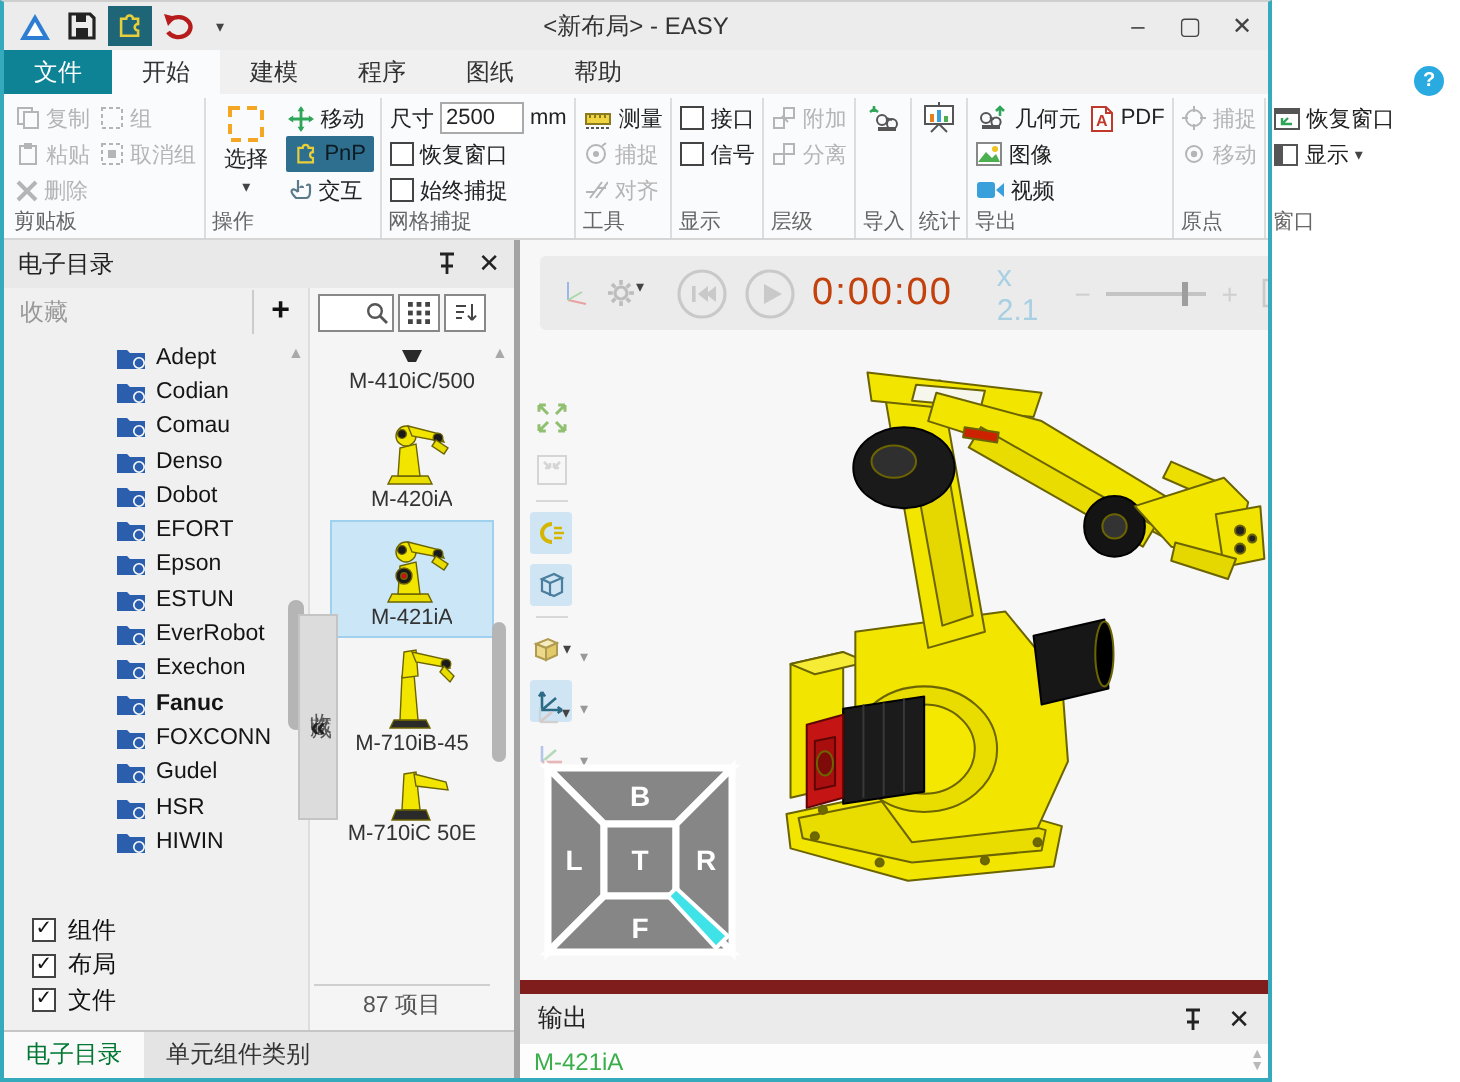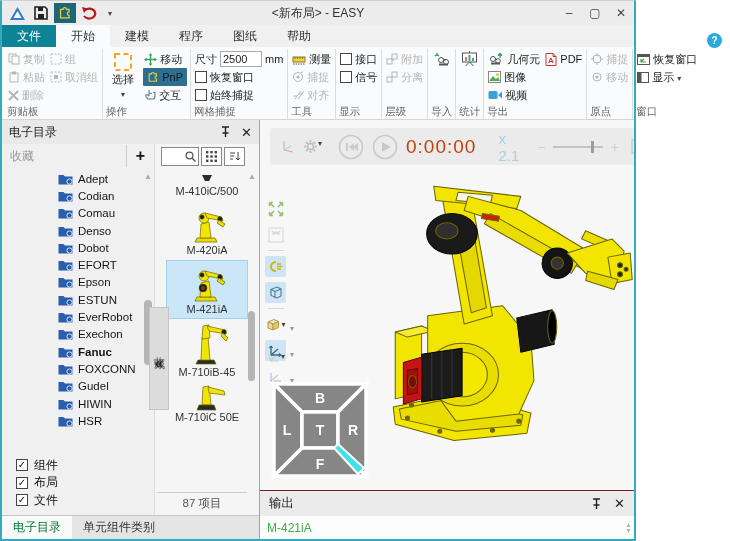--- a/index.html
+++ b/index.html
@@ -34,21 +34,21 @@
 .rbtn.dis{color:#b5b5b5}
 .rbtn.pnp{background:#2e6e8e;color:#0d1b22;border-radius:1px;padding:0 4px}
 .bigbtn{display:flex;flex-direction:column;align-items:center;justify-content:flex-start;width:36px;font-size:11px;color:#222;padding-top:2px}
 .caret::after{content:"▾";font-size:8px;color:#444}
 .sizeinput{width:42px;height:16px;border:1px solid #aaa;font-size:11px;padding:0 2px;background:#fff;color:#222}
 .cb{width:12px;height:12px;border:1px solid #444;background:#fff;display:inline-flex;align-items:center;justify-content:center;
  font-size:10px;line-height:10px;color:#111;flex:none}
 .cb.checked::after{content:"✓";font-weight:bold}
 
 .main{flex:1;display:flex;min-height:0}
-.catalog{width:258px;display:flex;flex-direction:column;background:#f0f0f0;border-right:1px solid #a3a3a3;flex:none}
+.catalog{width:258px;display:flex;flex-direction:column;background:#f0f0f0;border-right:3px solid #a3a3a3;flex:none}
 .cat-header{height:24px;display:flex;align-items:center;padding:0 7px;background:#e9e9e9;font-size:12px;color:#222;flex:none}
 .hicons{margin-left:auto;display:flex;gap:10px;align-items:center}
 .cat-body{flex:1;display:flex;min-height:0;position:relative}
 .tree-col{width:152px;display:flex;flex-direction:column;position:relative}
 .fav-row{height:24px;display:flex;align-items:center;padding:0 0 0 8px;color:#999;font-size:12px;flex:none}
 .fav-add{margin-left:auto;border-left:1px solid #ccc;padding:0 9px;font-size:16px;font-weight:bold;color:#111;line-height:22px}
 .tree-list{flex:1;overflow:hidden;padding:2px 0 0 56px}
 .tree-item{height:17.3px;display:flex;align-items:center;gap:5px;font-size:11.5px;color:#151515;white-space:nowrap}
 .tree-item.bold{font-weight:bold}
 .tree-sbar{position:absolute;right:2px;top:28px;bottom:96px;width:8px}
@@ -84,21 +84,21 @@
 .pslider{width:86px;height:2px;background:#c4c4c4;position:relative}
 .phandle{position:absolute;left:38px;top:-5px;width:3px;height:12px;background:#9e9e9e}
 .lefttools{position:absolute;left:5px;top:78px;display:flex;flex-direction:column;gap:5px;align-items:center}
 .ltool{width:21px;height:21px;display:flex;align-items:center;justify-content:center;border-radius:2px;position:relative}
 .ltool.on{background:#cfe5f3}
 .ltool .tcaret{position:absolute;right:-8px;bottom:2px;font-size:8px;color:#999}
 .ldiv{width:16px;height:1px;background:#d8d8d8}
 .viewcube{position:absolute;left:10px;top:252px}
 .cubehint{position:absolute;left:8px;top:232px;display:flex;gap:6px;align-items:center}
 
-.output{height:49px;border-top:1px solid #7f1d1d;display:flex;flex-direction:column;flex:none;background:#fff}
+.output{height:49px;border-top:7px solid #7f1d1d;display:flex;flex-direction:column;flex:none;background:#fff}
 .out-header{height:25px;background:#ebebeb;display:flex;align-items:center;padding:0 9px;font-size:12.5px;color:#222;flex:none}
 .out-body{flex:1;display:flex;align-items:center;padding:0 7px;color:#3aae49;font-size:12px;position:relative;background:#fdfdfd}
 .out-scroll{position:absolute;right:2px;top:0;bottom:0;display:flex;flex-direction:column;justify-content:center;color:#b9b9b9;font-size:7px;line-height:6px}
 .icon{display:inline-flex;flex:none}
 </style>
 </head>
 <body>
 
 <div class="window">
 
@@ -627,30 +627,30 @@
                 </span>
                 <span>Gudel</span>
               </div>
             <div class="tree-item">
                 <span class="icon">
                   <svg width="15" height="12" viewBox="0 0 15 12">
                     <path d="M0.5 2 h5 l1.5 1.5 h7.5 v8 h-14 z" fill="#2b5fae"></path>
                     <circle cx="11.5" cy="8.5" r="2.6" fill="#2b5fae" stroke="#fff" stroke-width="0.8"></circle>
                   </svg>
                 </span>
+                <span>HSR</span>
+              </div>
+            <div class="tree-item">
+                <span class="icon">
+                  <svg width="15" height="12" viewBox="0 0 15 12">
+                    <path d="M0.5 2 h5 l1.5 1.5 h7.5 v8 h-14 z" fill="#2b5fae"></path>
+                    <circle cx="11.5" cy="8.5" r="2.6" fill="#2b5fae" stroke="#fff" stroke-width="0.8"></circle>
+                  </svg>
+                </span>
                 <span>HIWIN</span>
-              </div>
-            <div class="tree-item">
-                <span class="icon">
-                  <svg width="15" height="12" viewBox="0 0 15 12">
-                    <path d="M0.5 2 h5 l1.5 1.5 h7.5 v8 h-14 z" fill="#2b5fae"></path>
-                    <circle cx="11.5" cy="8.5" r="2.6" fill="#2b5fae" stroke="#fff" stroke-width="0.8"></circle>
-                  </svg>
-                </span>
-                <span>HSR</span>
               </div>
           </div>
           <div class="tree-sbar">
             <div class="sarrow">▲</div>
             <div class="sthumb" style="top:52%;height:26%"></div>
           </div>
           <div class="filters">
             <div class="filter-row">
                 <span class="cb checked"></span>
                 <span>组件</span>

